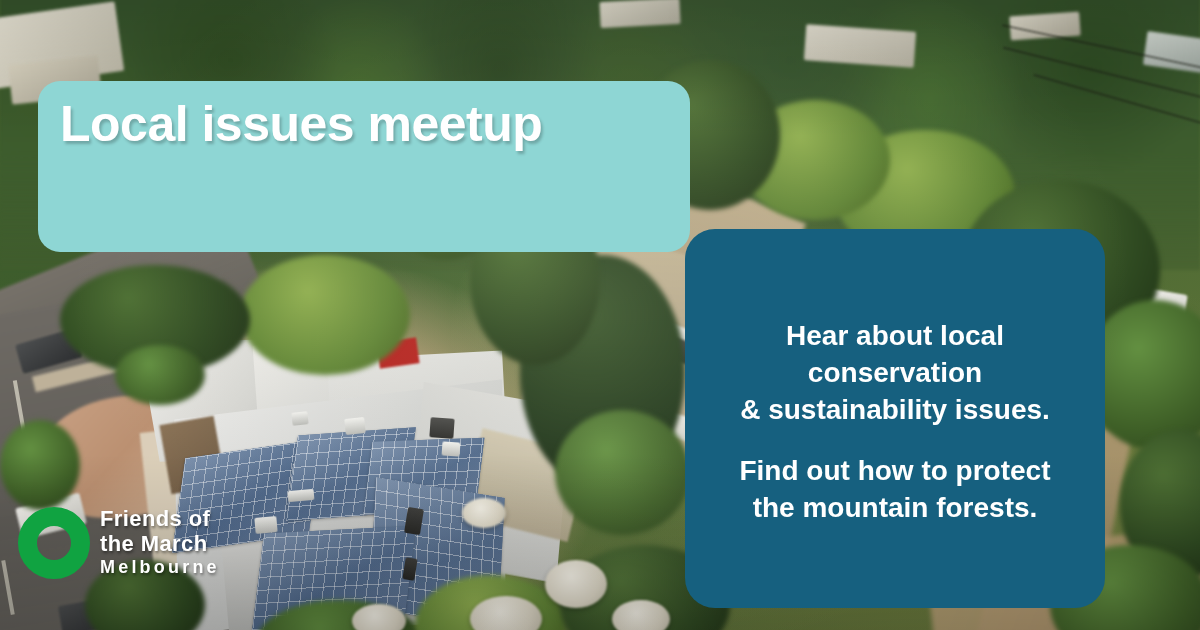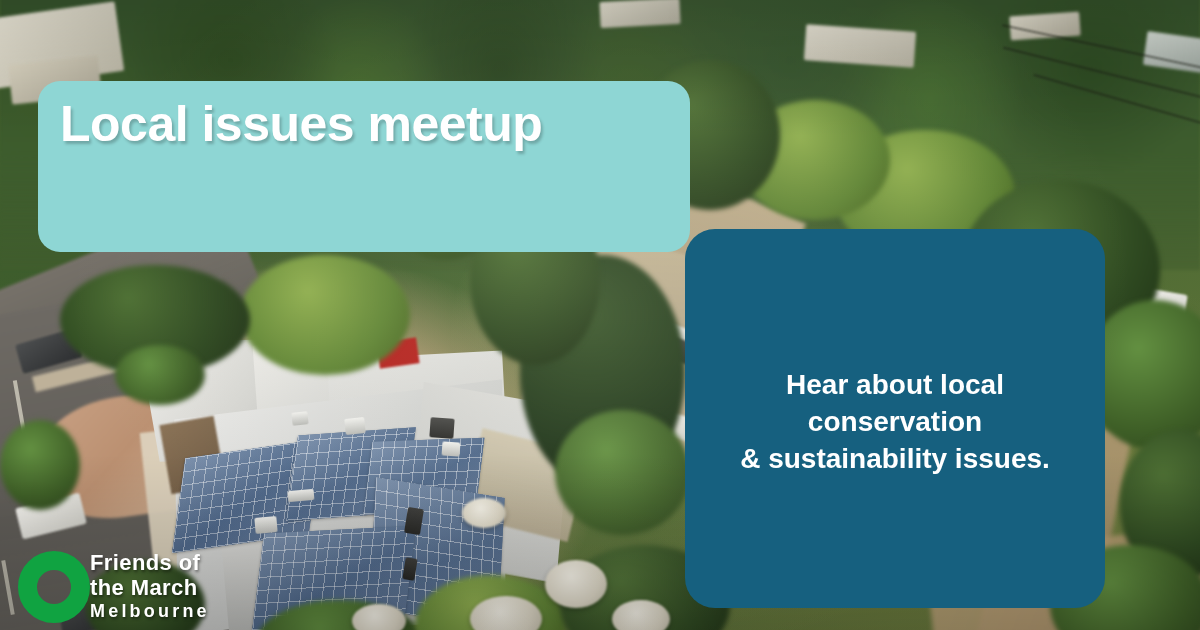--- a/index.html
+++ b/index.html
@@ -345,23 +345,24 @@
     font-weight: bold;
     line-height: 37px;
     text-align: center;
     white-space: pre-line;
   }
 
   
   .logo {
     position: absolute;
     left: 18px;
-    top: 550px;
+    top: 506px;
     display: flex;
     align-items: center;
+    gap: 10px;
   }
   .logo-ring {
     width: 72px;
     height: 72px;
     border-radius: 50%;
     border: 19px solid #10a341;
     box-sizing: border-box;
     flex: 0 0 auto;
   }
   .logo-words {
@@ -486,20 +487,22 @@
   </div>
 
   <div class="title-card">
     <div class="title-main">Local issues meetup</div>
   </div>
 
   <div class="info-panel">
     <div class="info-para">Hear about local
 conservation
 &amp; sustainability issues.</div>
+    <div class="info-para">Find out how to protect
+the mountain forests.</div>
   </div>
 
   <div class="logo">
     <div class="logo-ring"></div>
     <div class="logo-words">
       <div class="logo-l1">Friends of</div>
       <div class="logo-l2">the March</div>
       <div class="logo-l3">Melbourne</div>
     </div>
   </div>

